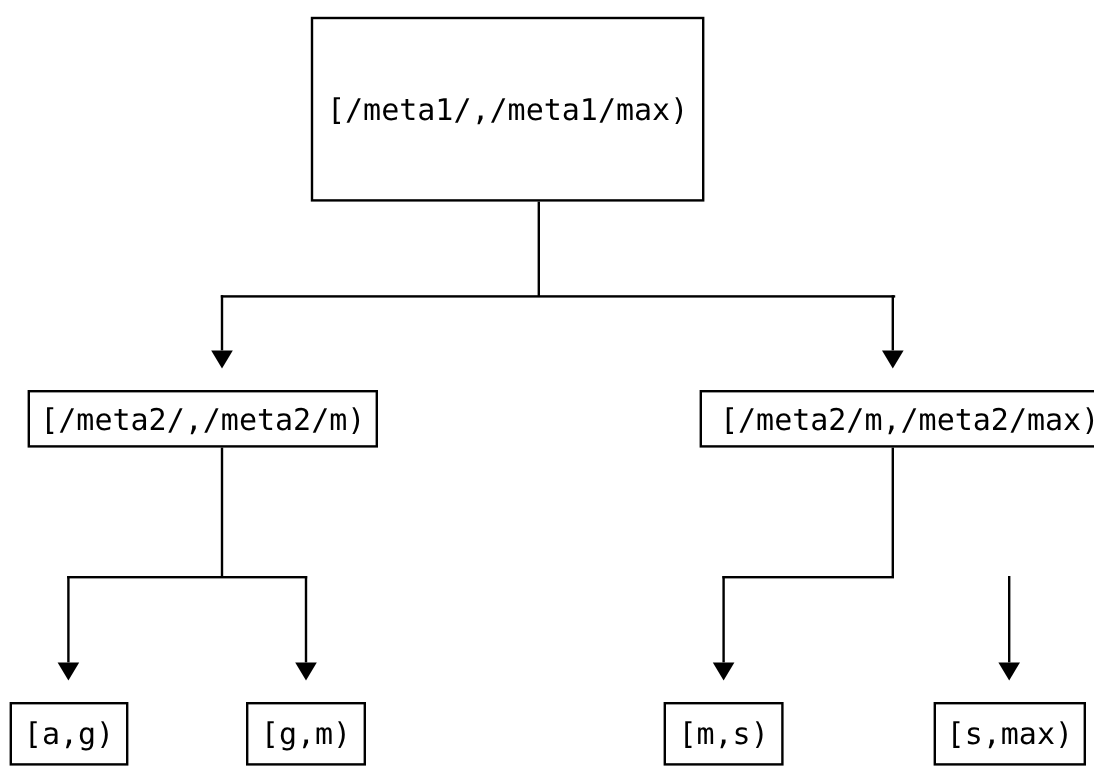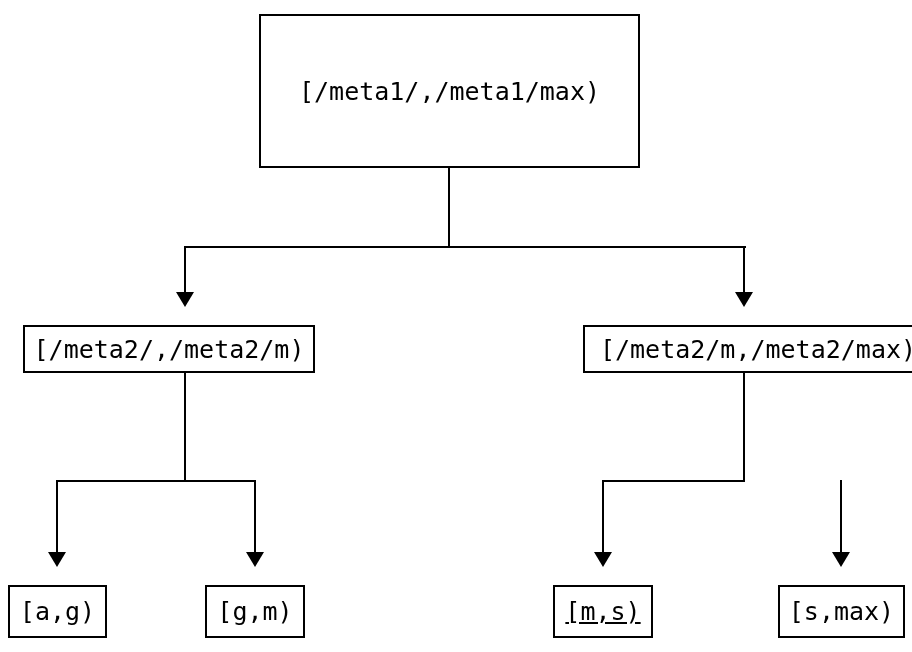--- a/index.html
+++ b/index.html
@@ -21,27 +21,27 @@
     border: 2px solid #000000;
     background: #ffffff;
     display: flex;
     align-items: center;
     justify-content: center;
     font-size: 25px;
     color: #000000;
     white-space: nowrap;
     letter-spacing: 0;
   }
-  .node-root  { left: 259px; top: 14px;  width: 381px; height: 154px; }
+  .node-root  { left: 259px; top: 14px;  width: 328px; height: 154px; }
   .node-mid-left  { left: 23px;  top: 325px; width: 292px; height: 48px; }
   .node-mid-right { left: 583px; top: 325px; width: 350px; height: 48px; }
   .node-leaf { top: 585px; height: 53px; }
   .node-leaf-ag   { left: 8px;   width: 99px; text-align: right;  }
   .node-leaf-gm   { left: 205px; width: 100px; }
-  .node-leaf-ms   { left: 553px; width: 100px; text-decoration: underline; }
+  .node-leaf-ms   { left: 553px; width: 100px; }
   .node-leaf-smax { left: 778px; width: 127px; }
 
   .vline, .hline {
     position: absolute;
     background: #000000;
   }
   .vline { width: 2px; }
   .hline { height: 2px; }
 
   .arrow-down {

